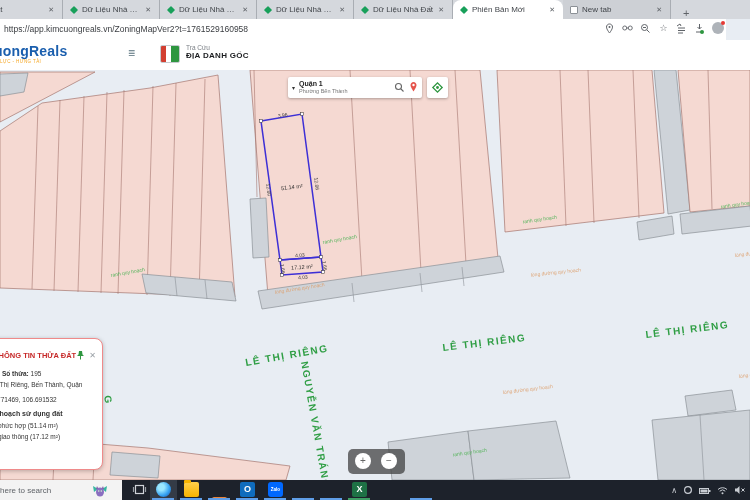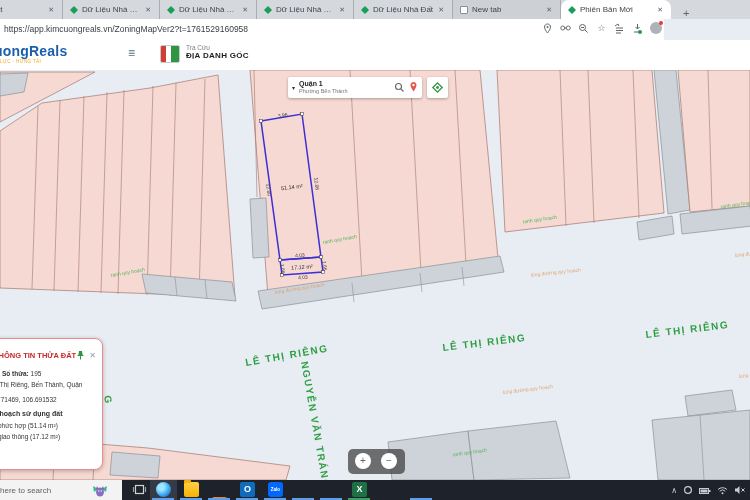--- a/index.html
+++ b/index.html
@@ -12,21 +12,21 @@
        font-size:8px;color:#41454a;box-sizing:border-box;border-right:1px solid #a9adb3;
        flex:0 0 auto;}
   .tab .lbl{white-space:nowrap;overflow:hidden;text-overflow:ellipsis;flex:1;}
   .tab .x{color:#5f6368;font-size:7px;padding:0 1px;}
   .tab.active{background:#ffffff;border-radius:8px 8px 0 0;border-right:none;height:19px;}
   .fav{width:8px;height:8px;flex:0 0 auto;}
   .dia{width:8px;height:8px;background:#18a05a;transform:rotate(45deg) scale(.72);border-radius:1px;}
   .pageic{width:8px;height:8px;border:1px solid #8b9096;border-radius:1px;background:#fff;box-sizing:border-box;}
   .plusbtn{font-size:11px;color:#5f6368;margin-left:8px;padding:0 4px;}
   
-  .addressbar{position:absolute;top:19px;left:0;width:664px;height:21px;background:#ffffff;
+  .addressbar{position:absolute;top:19px;left:0;width:726px;height:21px;background:#ffffff;
               border-bottom:5px solid #0c4a6e;}
   .url{position:absolute;left:4px;top:5px;font-size:8.5px;color:#3a3d41;white-space:nowrap;}
   .ab-icons{position:absolute;right:2px;top:3px;display:flex;align-items:center;gap:7px;}
   .ab-ic{width:11px;height:11px;display:flex;align-items:center;justify-content:center;color:#5f6368;font-size:9px;}
   .avatar{width:12px;height:12px;border-radius:50%;background:#aeb3b9;position:relative;}
   .avatar::after{content:'';position:absolute;right:-1px;top:-1px;width:4px;height:4px;border-radius:50%;background:#e53935;}
   
   .appheader{position:absolute;top:40px;left:0;width:750px;height:30px;background:#ffffff;}
   .logo{position:absolute;left:-6px;top:3px;font-size:14px;font-weight:bold;color:#1b5fae;letter-spacing:.2px;}
   .tagline{position:absolute;left:0px;top:19px;font-size:4.5px;color:#f5a623;letter-spacing:.4px;white-space:nowrap;}
@@ -117,30 +117,30 @@
     <span class="lbl">Dữ Liệu Nhà Đất</span>
     <span class="x">✕</span>
   </div>
   <div class="tab" style="width:99px;">
     <span class="fav">
         <span class="dia" style="display:block;"></span>
       </span>
     <span class="lbl">Dữ Liệu Nhà Đất</span>
     <span class="x">✕</span>
   </div>
+  <div class="tab active" style="width:110px;">
+    <span class="fav">
+        <span class="dia" style="display:block;"></span>
+      </span>
+    <span class="lbl">Phiên Bản Mới</span>
+    <span class="x">✕</span>
+  </div>
   <div class="tab" style="width:108px;background:#cdd0d5;">
     <span class="pageic"></span>
     <span class="lbl">New tab</span>
-    <span class="x">✕</span>
-  </div>
-  <div class="tab active" style="width:110px;">
-    <span class="fav">
-        <span class="dia" style="display:block;"></span>
-      </span>
-    <span class="lbl">Phiên Bản Mới</span>
     <span class="x">✕</span>
   </div>
   <div class="plusbtn">+</div>
 </div>
 
 <div class="addressbar">
   <div class="url">https://app.kimcuongreals.vn/ZoningMapVer2?t=1761529160958</div>
   <div class="ab-icons">
     <span class="ab-ic">
       <svg width="9" height="11" viewBox="0 0 9 11">

